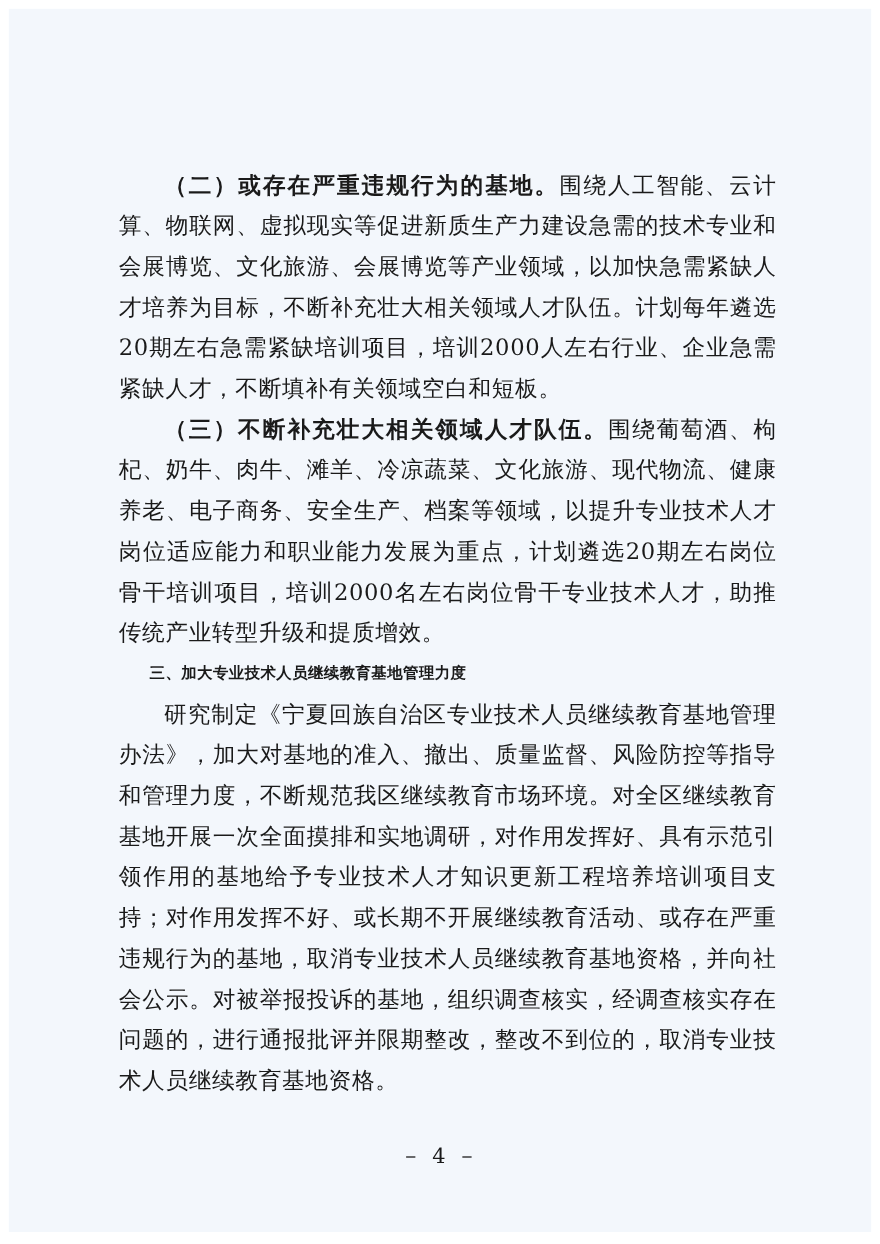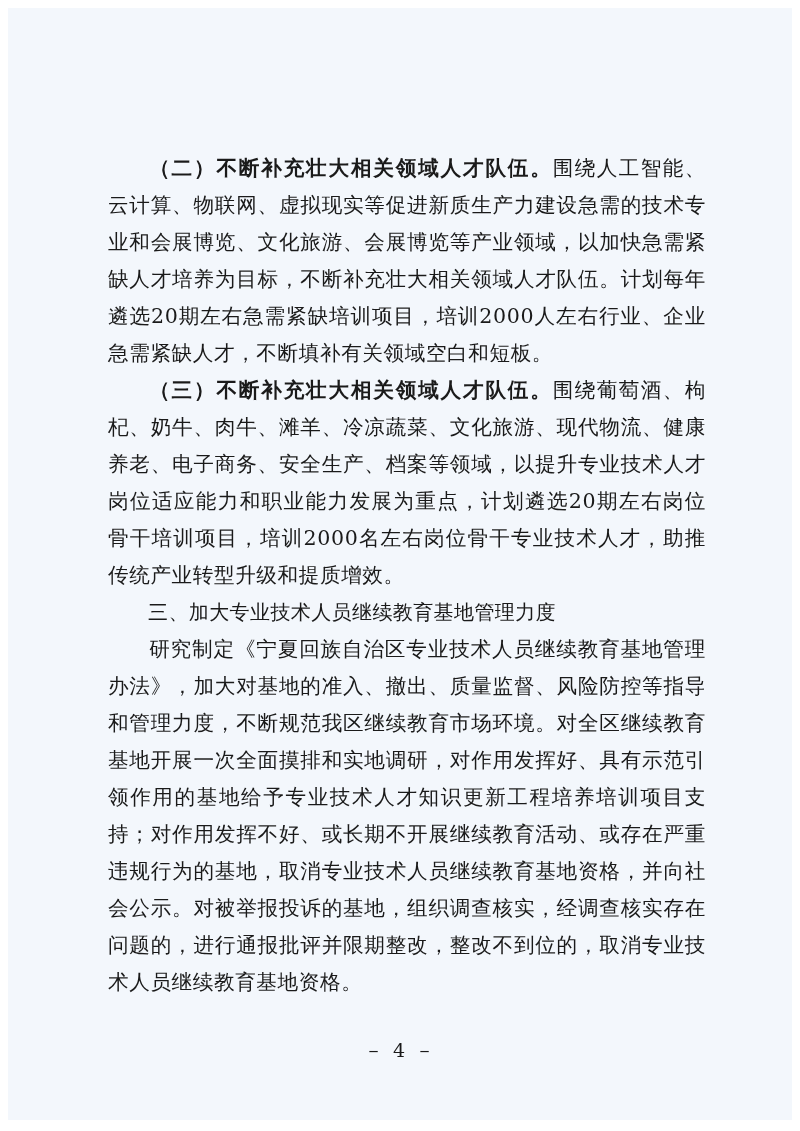--- a/index.html
+++ b/index.html
@@ -39,40 +39,40 @@
     text-justify: inter-character;
   }
   .sub-heading {
     font-weight: bold;
     letter-spacing: 1px;
   }
   .section-heading {
     margin: 0;
     text-indent: 2em;
     font-family: "DejaVu Sans", "Liberation Sans", sans-serif;
-    font-weight: normal;
-    font-size: 20px;
+    font-weight: bold;
+    font-size: 14px;
     letter-spacing: 0.4px;
   }
   .page-number {
     position: absolute;
     left: 0;
     width: 784px;
     top: 1030px;
     text-align: center;
     font-family: "DejaVu Serif", "Liberation Serif", serif;
     font-size: 19px;
     color: #1a1a1a;
     letter-spacing: 2px;
   }
 </style>
 </head>
 <body>
 
 <div class="page">
   <div class="text-block">
-    <p class="para"><span class="sub-heading">（二）不断补充壮大相关领域人才队伍。</span><span>围绕人工智能、云计算、物联网、虚拟现实等促进新质生产力建设急需的技术专业和会展博览、文化旅游、会展博览等产业领域，以加快急需紧缺人才培养为目标，不断补充壮大相关领域人才队伍。计划每年遴选20期左右急需紧缺培训项目，培训2000人左右行业、企业急需紧缺人才，不断填补有关领域空白和短板。</span></p>
+    <p class="para"><span class="sub-heading">（二）或存在严重违规行为的基地。</span><span>围绕人工智能、云计算、物联网、虚拟现实等促进新质生产力建设急需的技术专业和会展博览、文化旅游、会展博览等产业领域，以加快急需紧缺人才培养为目标，不断补充壮大相关领域人才队伍。计划每年遴选20期左右急需紧缺培训项目，培训2000人左右行业、企业急需紧缺人才，不断填补有关领域空白和短板。</span></p>
     <p class="para"><span class="sub-heading">（三）不断补充壮大相关领域人才队伍。</span><span>围绕葡萄酒、枸杞、奶牛、肉牛、滩羊、冷凉蔬菜、文化旅游、现代物流、健康养老、电子商务、安全生产、档案等领域，以提升专业技术人才岗位适应能力和职业能力发展为重点，计划遴选20期左右岗位骨干培训项目，培训2000名左右岗位骨干专业技术人才，助推传统产业转型升级和提质增效。</span></p>
     <p class="section-heading">三、加大专业技术人员继续教育基地管理力度</p>
     <p class="para">研究制定《宁夏回族自治区专业技术人员继续教育基地管理办法》，加大对基地的准入、撤出、质量监督、风险防控等指导和管理力度，不断规范我区继续教育市场环境。对全区继续教育基地开展一次全面摸排和实地调研，对作用发挥好、具有示范引领作用的基地给予专业技术人才知识更新工程培养培训项目支持；对作用发挥不好、或长期不开展继续教育活动、或存在严重违规行为的基地，取消专业技术人员继续教育基地资格，并向社会公示。对被举报投诉的基地，组织调查核实，经调查核实存在问题的，进行通报批评并限期整改，整改不到位的，取消专业技术人员继续教育基地资格。</p>
   </div>
   <div class="page-number">－ 4 －</div>
 </div>
 
 </body></html>

